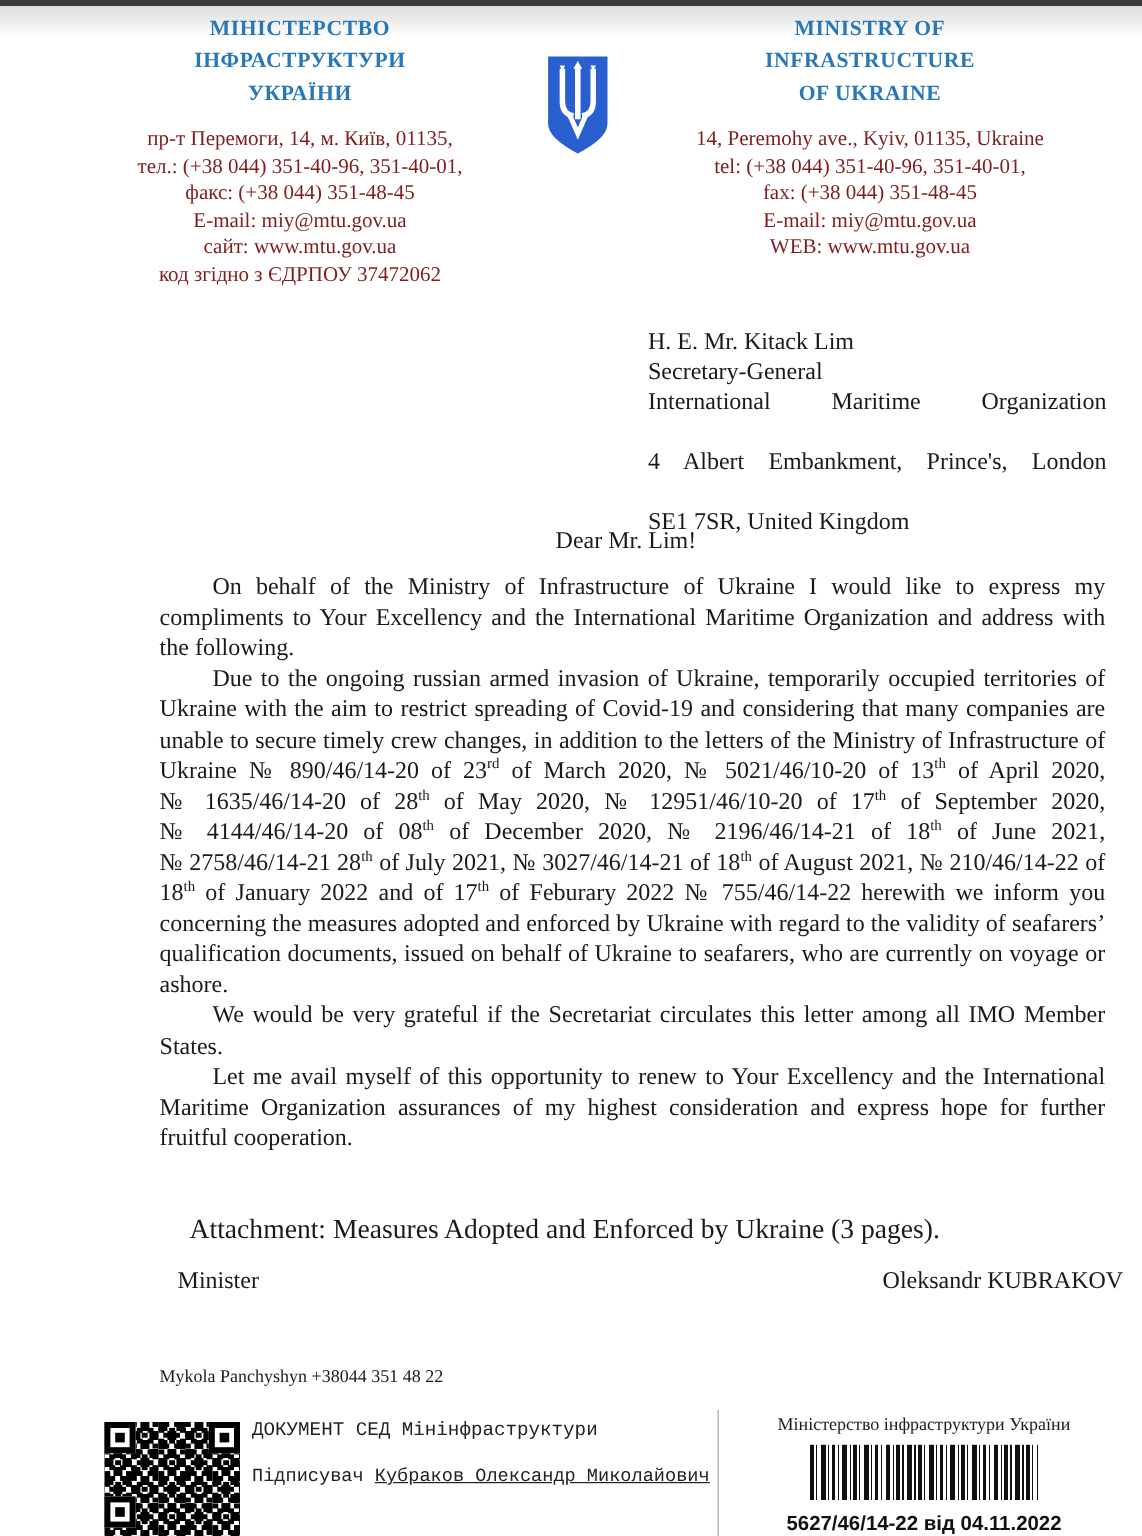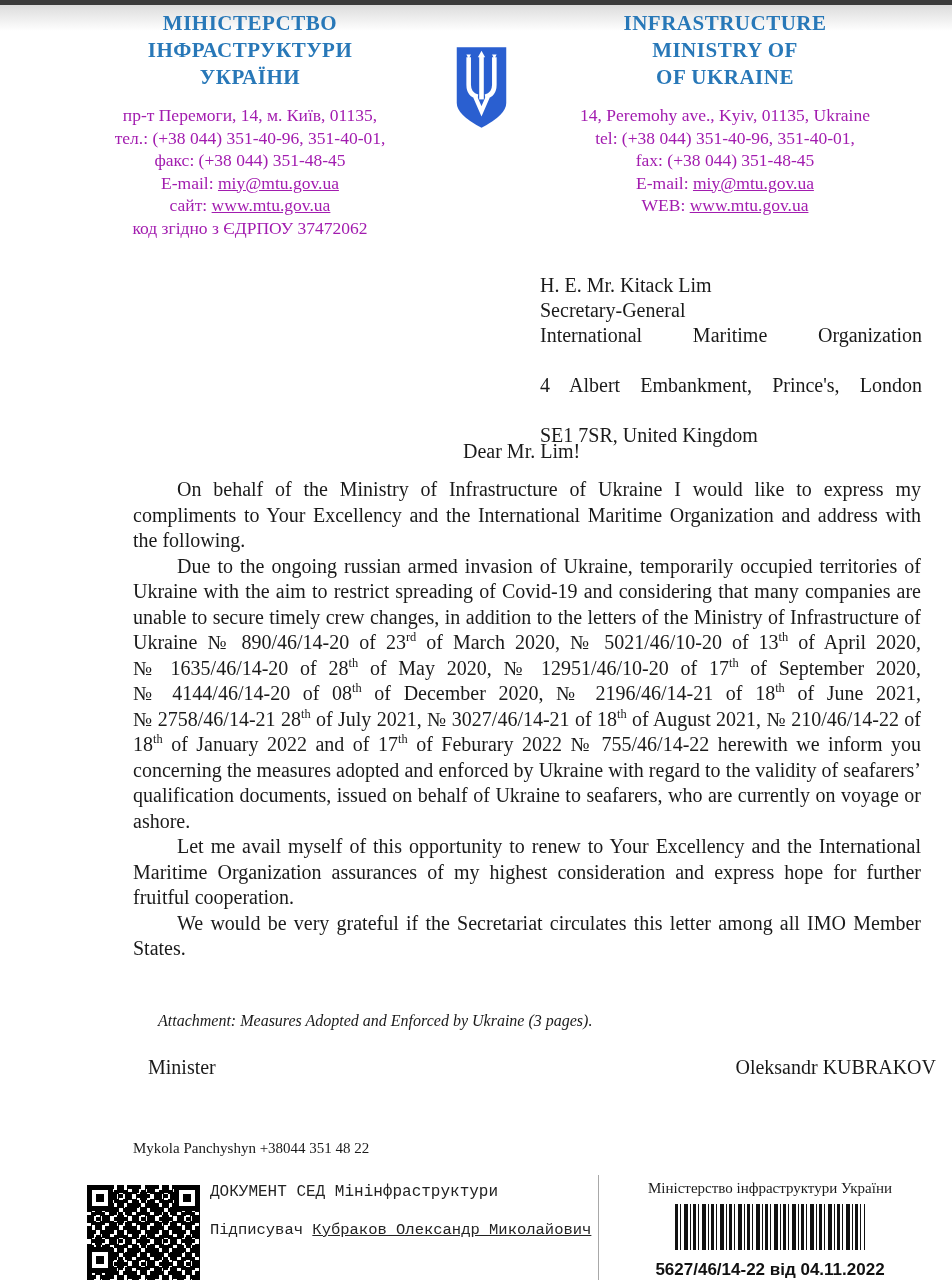--- a/index.html
+++ b/index.html
@@ -8,41 +8,41 @@
     position:relative; width:952px; height:1280px; background:#ffffff;
     overflow:hidden; font-family:"Liberation Serif", serif; color:#1a1a1a;
   }
   .top-bar { position:absolute; top:0; left:0; right:0; height:5px; background:#3b3b3b; }
   .top-fade { position:absolute; top:5px; left:0; right:0; height:26px;
     background:linear-gradient(#bfbfbf, #ffffff); opacity:.55; }
 
   
   .head-left  { position:absolute; left:70px;  top:10px; width:360px; text-align:center; }
   .head-right { position:absolute; left:533px; top:10px; width:384px; text-align:center; }
-  .head-title { color:#2878b8; font-weight:bold; font-size:21px; line-height:27px; letter-spacing:.5px; }
-  .head-contact { margin-top:13px; font-size:17.5px; line-height:22.5px; color:#a21caf; }
-  .plain-link { color:inherit; text-decoration:underline; cursor:pointer;margin-top:35px; }
+  .head-title { color:#2878b8; font-weight:bold; font-size:18px; line-height:27px; letter-spacing:.5px; }
+  .head-contact { margin-top:13px; font-size:17.5px; line-height:22.5px; color:#7f1d1d; }
+  .plain-link { color:inherit; cursor:pointer;margin-top:35px; }
 
   .emblem { position:absolute; left:454px; top:44px; width:55px; height:87px; }
 
   
   .recipient { position:absolute; left:540px; top:273px; width:382px;
     font-size:20px; line-height:25px; }
   .jline { text-align:justify; }
   .jline::after { content:""; display:inline-block; width:100%; height:0; }
 
   .salutation { position:absolute; left:463px; top:440px; font-size:20px; }
 
   
   .body-text { position:absolute; left:133px; top:477px; width:788px;
     font-size:20px; line-height:25.5px; text-align:justify; }
   .body-text p { text-indent:44px; margin:0; }
   sup { font-size:0.62em; line-height:0; vertical-align:super; }
 
-  .attachment { position:absolute; left:158px; top:1012px; font-size:16px;font-style:italic; }
+  .attachment { position:absolute; left:158px; top:1012px; font-size:23px; }
 
   .sig-row { position:absolute; left:148px; top:1056px; width:788px;
     display:flex; justify-content:space-between; font-size:20px; }
 
   .contact-person { position:absolute; left:133px; top:1140px; font-size:15px; }
 
   
   .qr { position:absolute; left:87px; top:1185px; width:113px; height:95px;
     background:
       repeating-conic-gradient(#000 0 25%, transparent 0 50%),
@@ -104,22 +104,22 @@
       </g>
       <path d="M30 7 L34 14 H26 Z" fill="#ffffff"></path>
       <path d="M13.5 11 L18.5 11 L16 16 Z" fill="#ffffff"></path>
       <path d="M41.5 11 L46.5 11 L44 16 Z" fill="#ffffff"></path>
       <path d="M23 57 L30 73 L37 57" fill="none" stroke="#ffffff" stroke-width="4.5"></path>
     </svg>
   </div>
 
   <div class="head-right">
     <div class="head-title">
+      <div>MINISTRY OF</div>
       <div>INFRASTRUCTURE</div>
-      <div>MINISTRY OF</div>
       <div>OF UKRAINE</div>
     </div>
     <div class="head-contact">
       <div>14, Peremohy ave., Kyiv, 01135, Ukraine</div>
       <div>tel: (+38 044) 351-40-96, 351-40-01,</div>
       <div>fax: (+38 044) 351-48-45</div>
       <div><span>E-mail: </span><a class="plain-link">miy@mtu.gov.ua</a></div>
       <div><span>WEB: </span><a class="plain-link">www.mtu.gov.ua</a></div>
     </div>
   </div>
@@ -130,22 +130,22 @@
     <div class="jline">International Maritime Organization</div>
     <div class="jline">4 Albert Embankment, Prince's, London</div>
     <div>SE1 7SR, United Kingdom</div>
   </div>
 
   <div class="salutation">Dear Mr. Lim!</div>
 
   <div class="body-text">
     <p>On behalf of the Ministry of Infrastructure of Ukraine I would like to express my compliments to Your Excellency and the International Maritime Organization and address with the following.</p>
     <p>Due to the ongoing russian armed invasion of Ukraine, temporarily occupied territories of Ukraine with the aim to restrict spreading of Covid-19 and considering that many companies are unable to secure timely crew changes, in addition to the letters of the Ministry of Infrastructure of Ukraine №&nbsp;890/46/14-20 of 23<sup>rd</sup> of March 2020, №&nbsp;5021/46/10-20 of 13<sup>th</sup> of April 2020, №&nbsp;1635/46/14-20 of 28<sup>th</sup> of May 2020, №&nbsp;12951/46/10-20 of 17<sup>th</sup> of September 2020, №&nbsp;4144/46/14-20 of 08<sup>th</sup> of December 2020, №&nbsp;2196/46/14-21 of 18<sup>th</sup> of June 2021, №&nbsp;2758/46/14-21 28<sup>th</sup> of July 2021, №&nbsp;3027/46/14-21 of 18<sup>th</sup> of August 2021, №&nbsp;210/46/14-22 of 18<sup>th</sup> of January 2022 and of 17<sup>th</sup> of Feburary 2022 №&nbsp;755/46/14-22  herewith we inform you concerning the measures adopted and enforced by Ukraine with regard to the validity of seafarers’ qualification documents, issued on behalf of Ukraine to seafarers, who are currently on voyage or ashore.</p>
+    <p>We would be very grateful if the Secretariat circulates this letter among all IMO Member States.</p>
     <p>Let me avail myself of this opportunity to renew to Your Excellency and the International Maritime Organization assurances of my highest consideration and express hope for further fruitful cooperation.</p>
-    <p>We would be very grateful if the Secretariat circulates this letter among all IMO Member States.</p>
   </div>
 
   <div class="attachment">Attachment: Measures Adopted and Enforced by Ukraine (3 pages).</div>
 
   <div class="sig-row">
     <span>Minister</span>
     <span>Oleksandr KUBRAKOV</span>
   </div>
 
   <div class="contact-person">Mykola Panchyshyn +38044 351 48 22</div>

